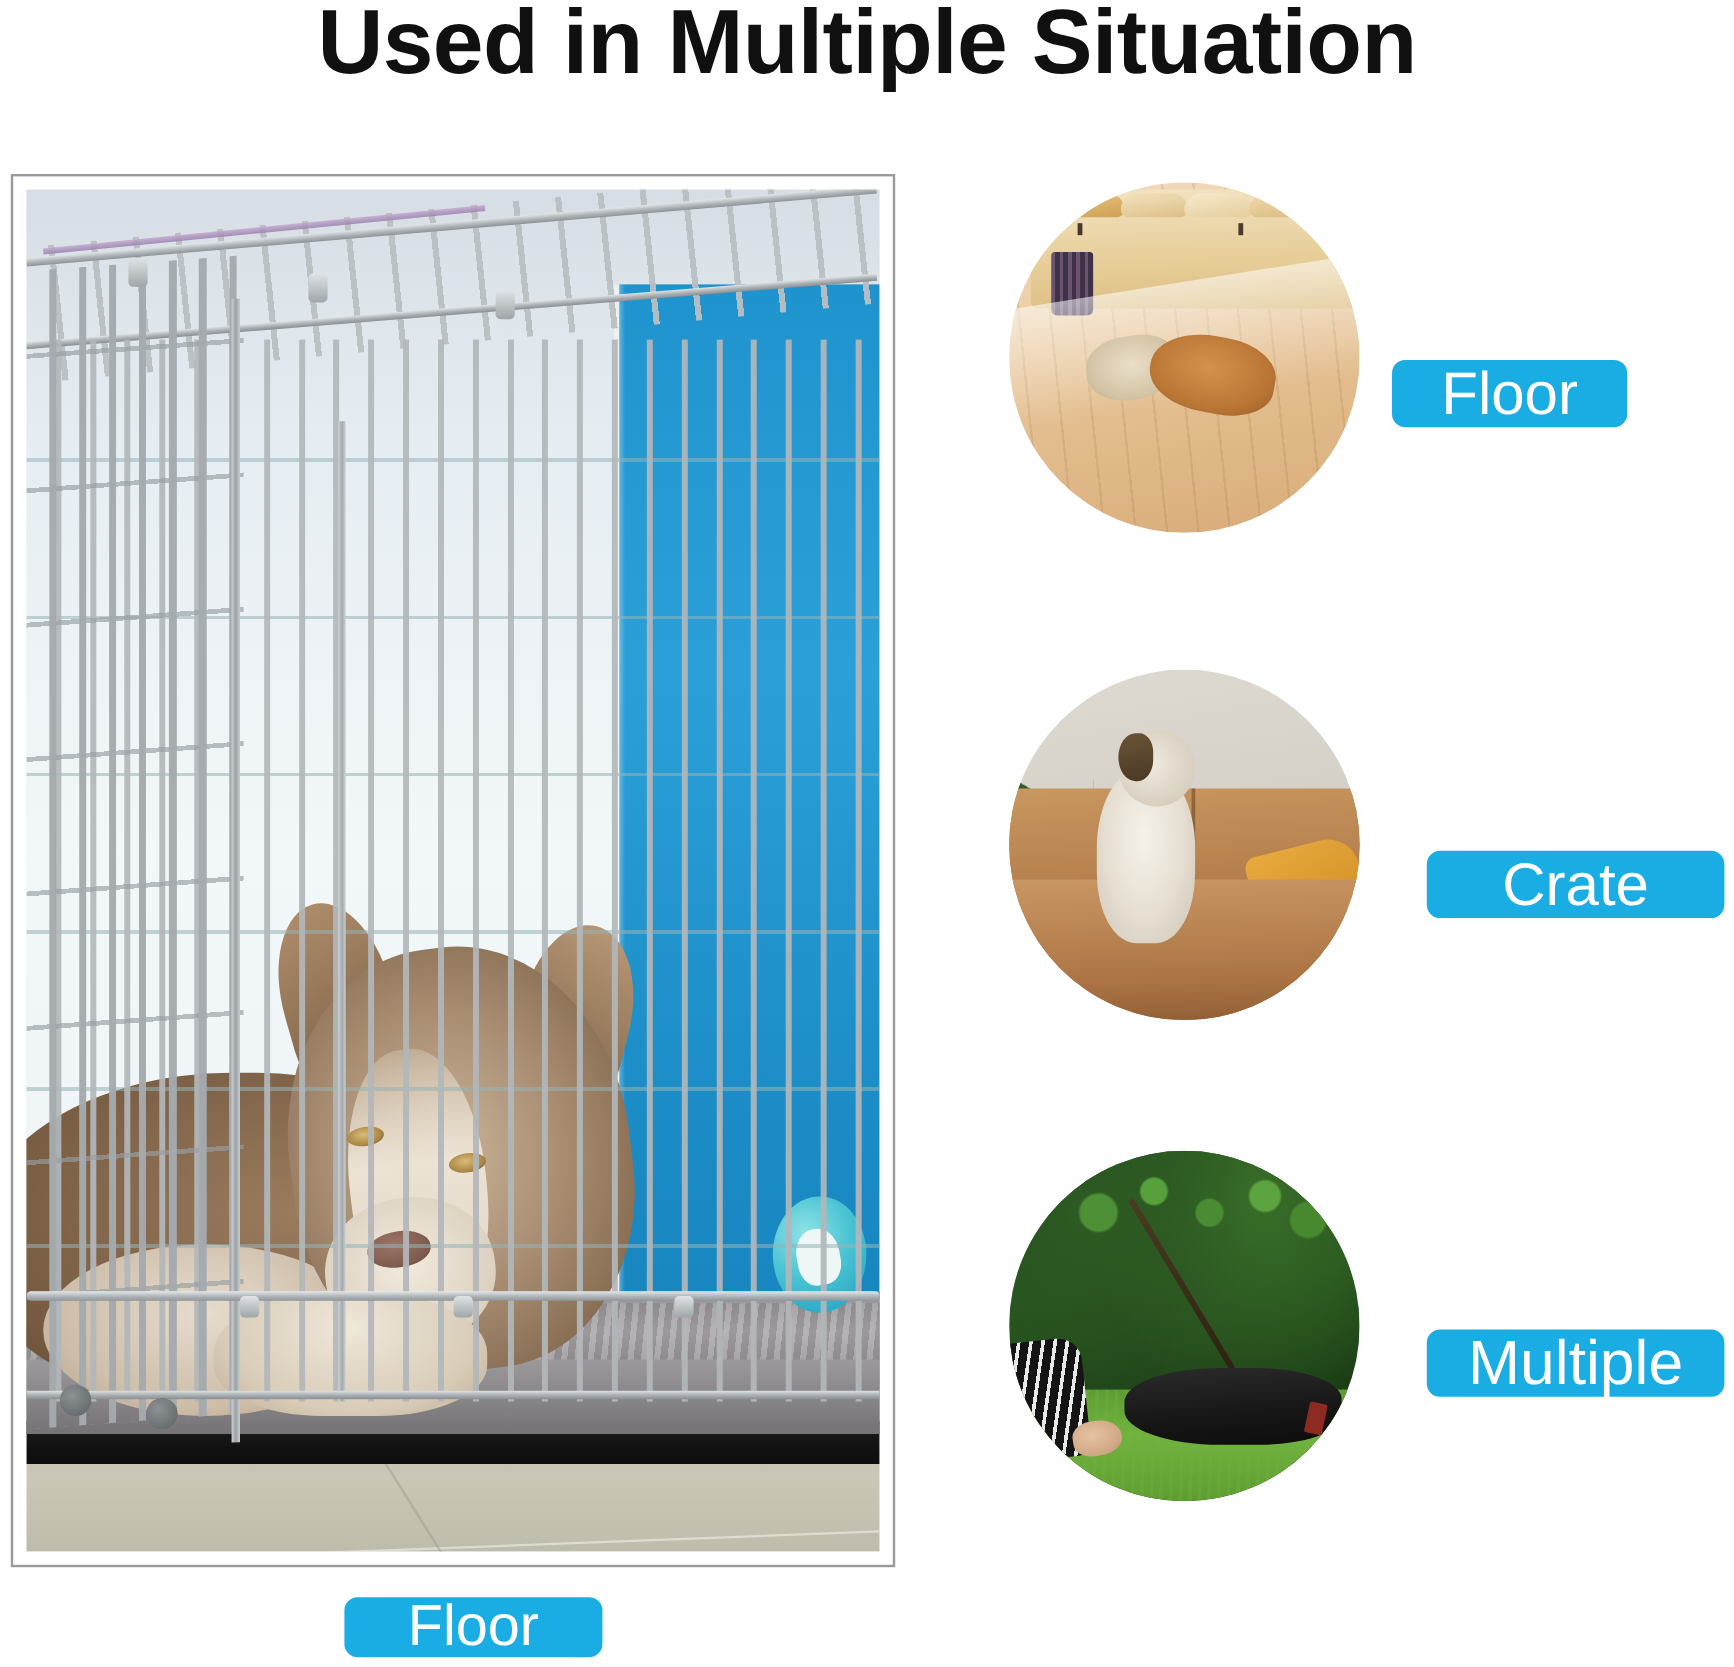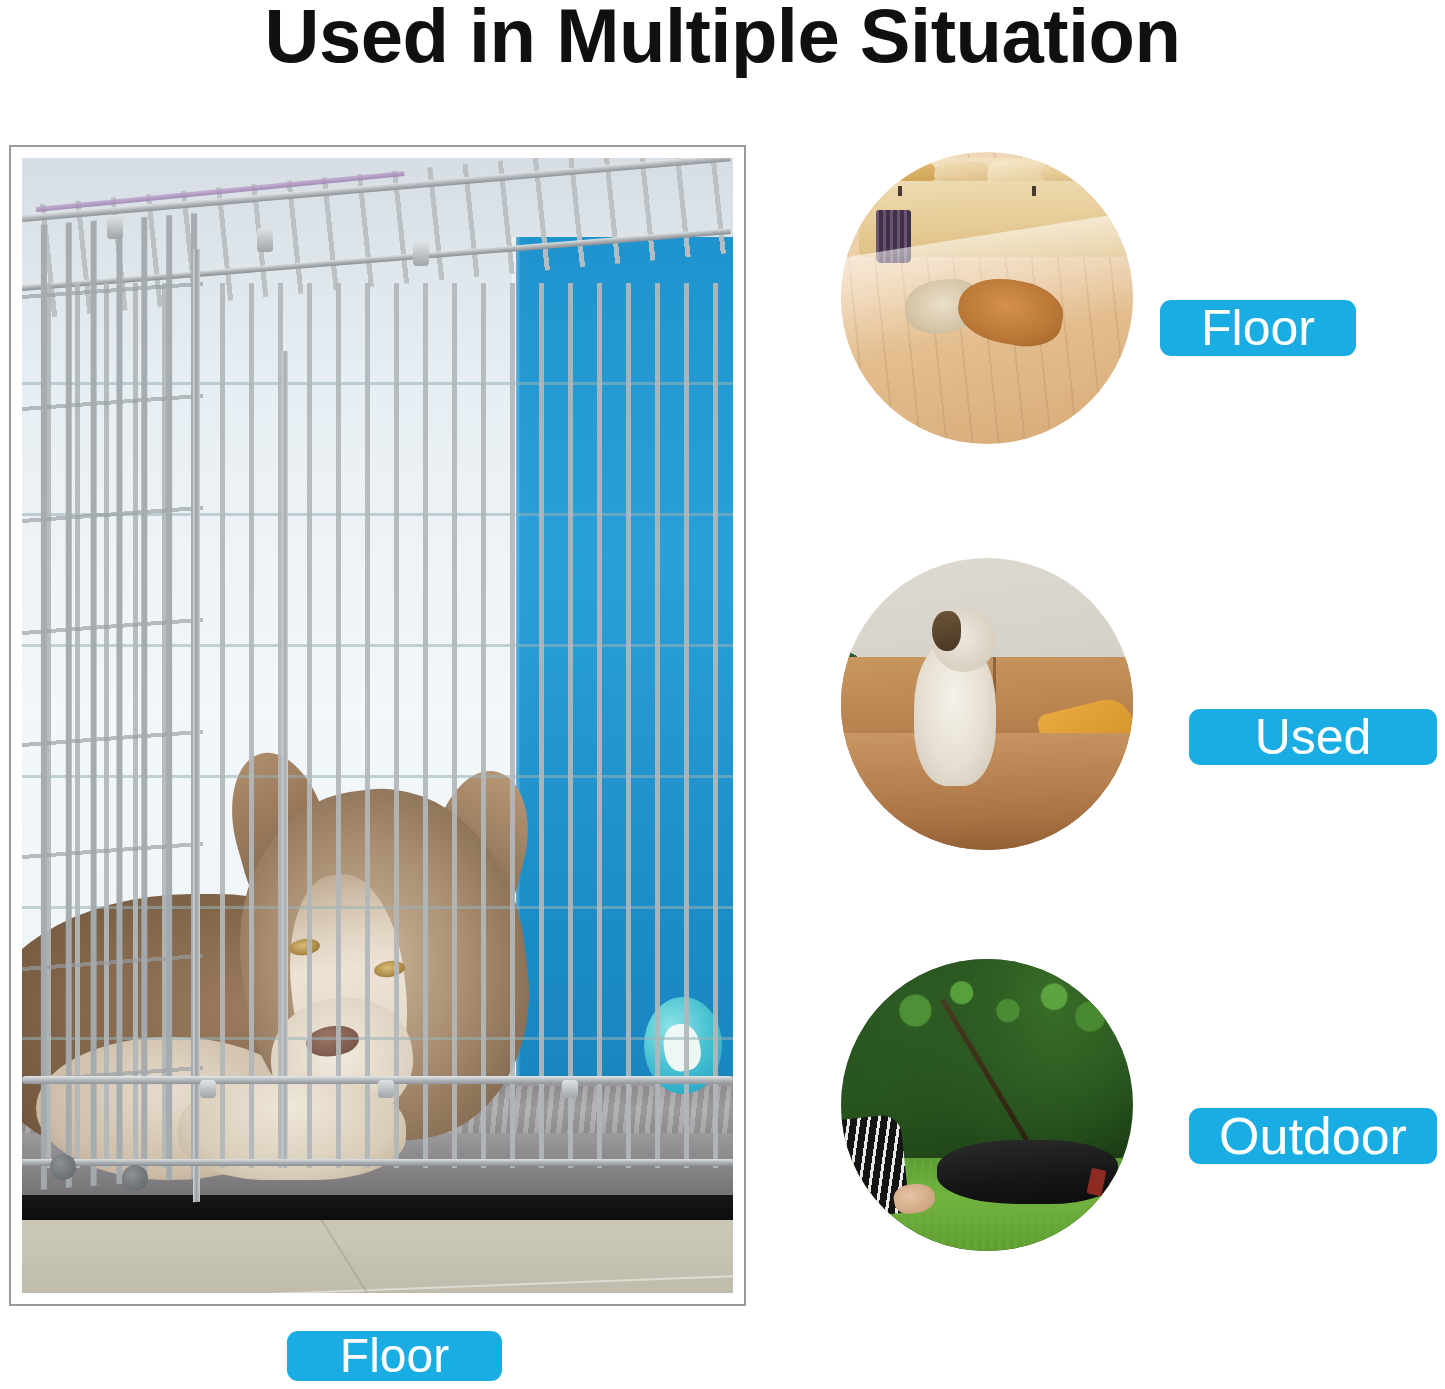--- a/index.html
+++ b/index.html
@@ -502,25 +502,25 @@
   <div class="sofa-plant"></div>
   <div class="sofa-leather"></div>
   <div class="sofa-back"></div>
   <div class="sofa-seam"></div>
   <div class="sofa-pillow"></div>
   <div class="sofa-seat"></div>
   <div class="sofa-dog"></div>
   <div class="sofa-dog-head"></div>
   <div class="sofa-dog-ear"></div>
 </div>
-<div id="badge-sofa" class="badge">Used</div>
+<div id="badge-sofa" class="badge">Crate</div>
 
 <div id="circle-outdoor" class="circle" aria-label="Black dog lying on green grass outdoors while a person reaches toward it">
   <div class="out-trees"></div>
   <div class="out-leaves"></div>
   <div class="out-branch"></div>
   <div class="out-grass"></div>
   <div class="out-dog"></div>
   <div class="out-collar"></div>
   <div class="out-person"></div>
   <div class="out-hand"></div>
 </div>
-<div id="badge-outdoor" class="badge">Outdoor</div>
+<div id="badge-outdoor" class="badge">Multiple</div>
 
 </body></html>

